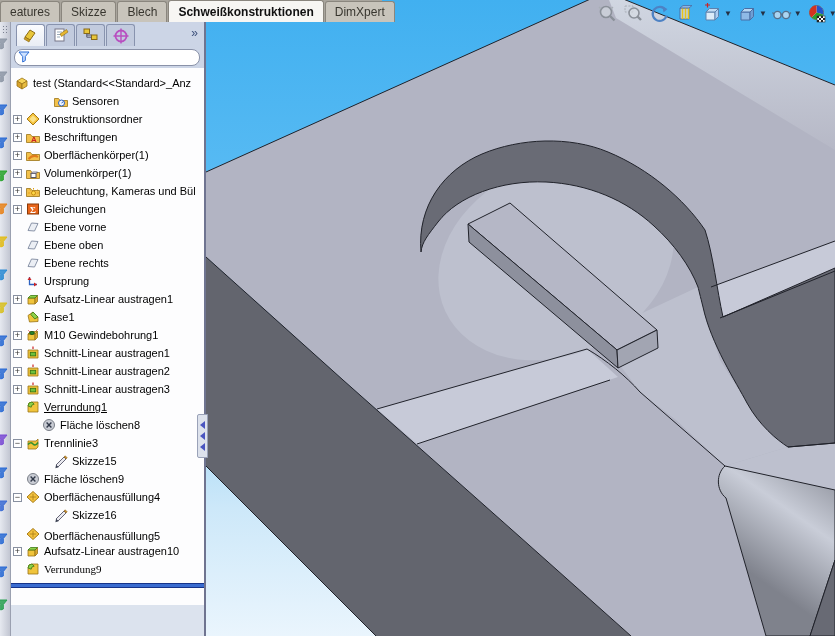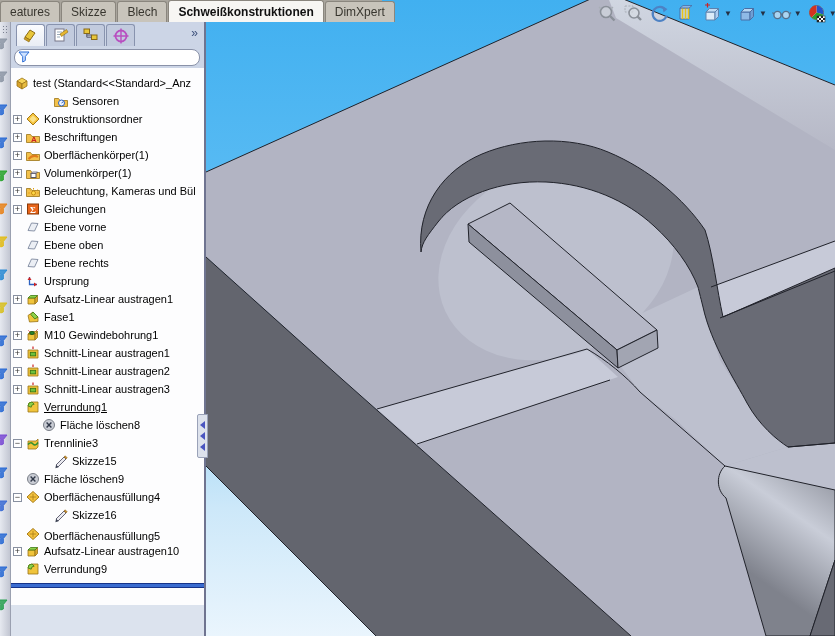--- a/index.html
+++ b/index.html
@@ -530,21 +530,21 @@
         </div>
         <div class="trow" style="padding-left: 3px;">
           <span class="exp">+</span>
           <svg class="ticon" viewBox="0 0 16 16">
             <path d="M3,7 h7 v6 H3 z" fill="#f0c43c" stroke="#9a7318" stroke-width="0.8"></path>
             <path d="M10,7 l2.5,-2.5 v6 L10,13z" fill="#d9a82e" stroke="#9a7318" stroke-width="0.8"></path>
             <path d="M3,7 l2.5,-2.5 h7 L10,7z" fill="#8ed04a" stroke="#3c7a14" stroke-width="0.8"></path>
           </svg>
           <span>Aufsatz-Linear austragen10</span>
         </div>
-        <div class="trow" style="padding-left: 3px;">
+        <div class="trow" style="padding-left: 3px; font-family: Liberation Serif, serif;">
           <span class="spacer"></span>
           <svg class="ticon" viewBox="0 0 16 16">
             <path d="M3,13 V7 Q3,3 7,3 H13 V13 Z" fill="#f0c43c" stroke="#9a7318" stroke-width="0.8"></path>
             <path d="M3,7 Q3,3 7,3 L9.2,5.2 Q6.2,5.2 6.2,8.2 Z" fill="#8ed04a" stroke="#3c7a14" stroke-width="0.8"></path>
           </svg>
           <span>Verrundung9</span>
         </div>
         <div id="rollback"></div>
         <div id="tree-after" style="top: 537px;"></div>
       </div>

